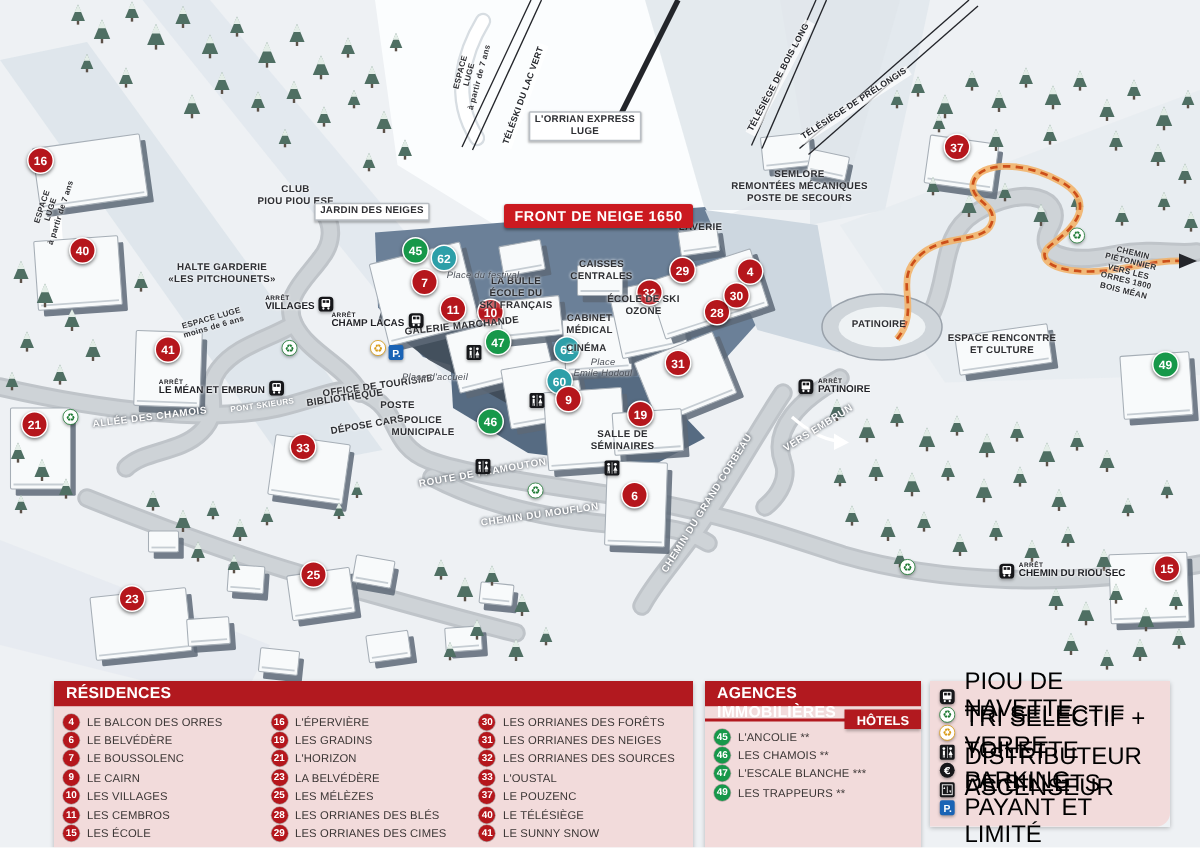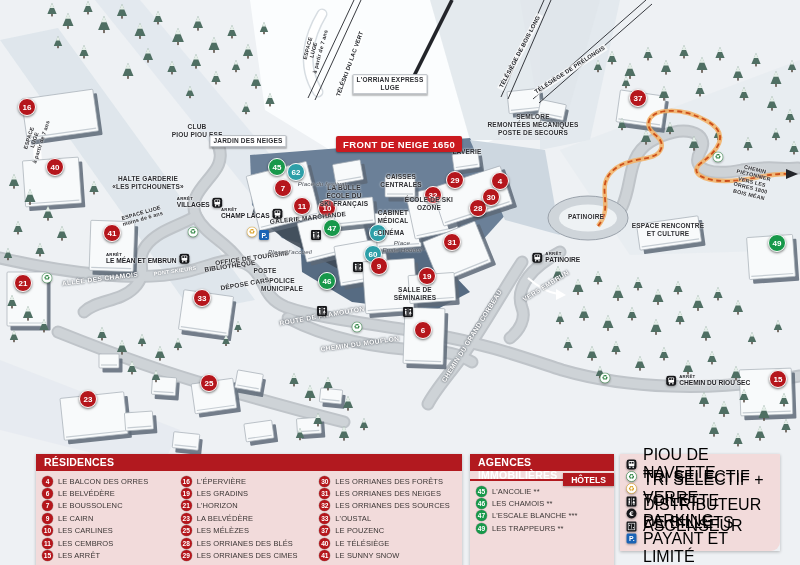--- a/index.html
+++ b/index.html
@@ -1169,29 +1169,29 @@
             <div class="row">
               <div class="lc residence">7</div>
               <div class="txt">LE BOUSSOLENC</div>
             </div>
             <div class="row">
               <div class="lc residence">9</div>
               <div class="txt">LE CAIRN</div>
             </div>
             <div class="row">
               <div class="lc residence">10</div>
-              <div class="txt">LES CARLINES</div>
+              <div class="txt">LES VILLAGES</div>
             </div>
             <div class="row">
               <div class="lc residence">11</div>
               <div class="txt">LES CEMBROS</div>
             </div>
             <div class="row">
               <div class="lc residence">15</div>
-              <div class="txt">LES ARRÊT</div>
+              <div class="txt">LES ÉCOLE</div>
             </div>
           </div>
           <div class="col">
             <div class="row">
               <div class="lc residence">16</div>
               <div class="txt">L'ÉPERVIÈRE</div>
             </div>
             <div class="row">
               <div class="lc residence">19</div>
               <div class="txt">LES GRADINS</div>

